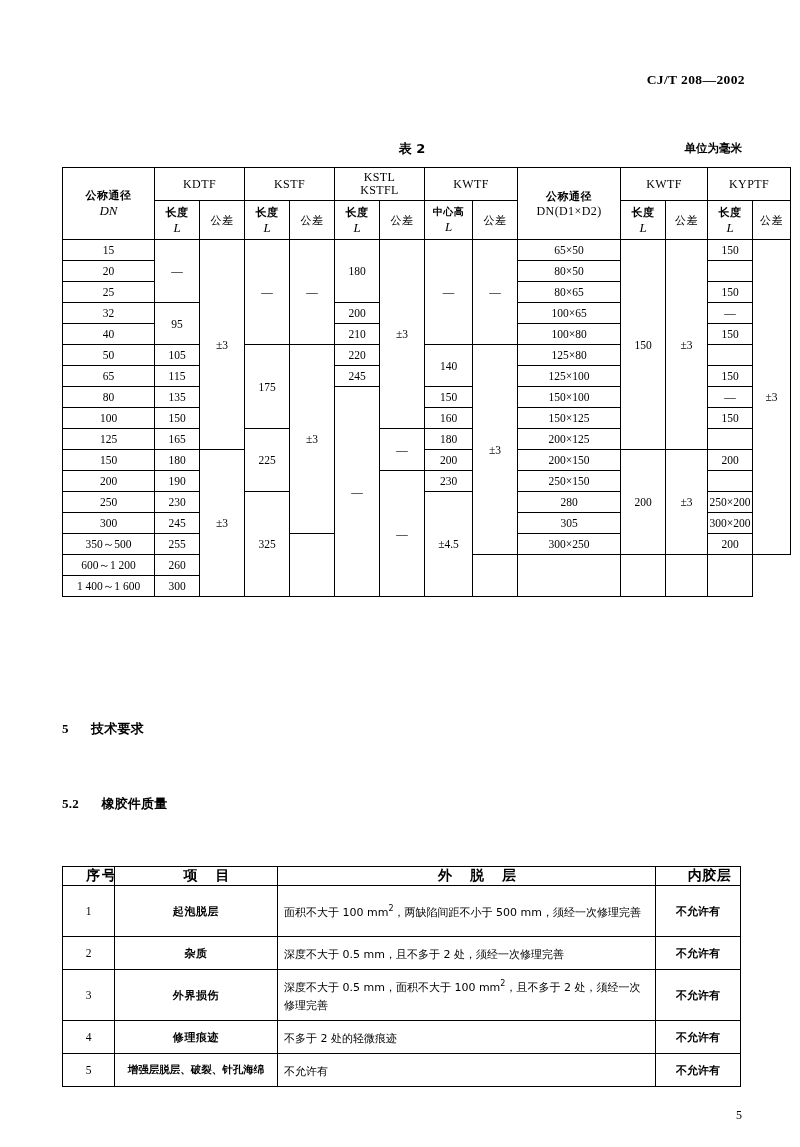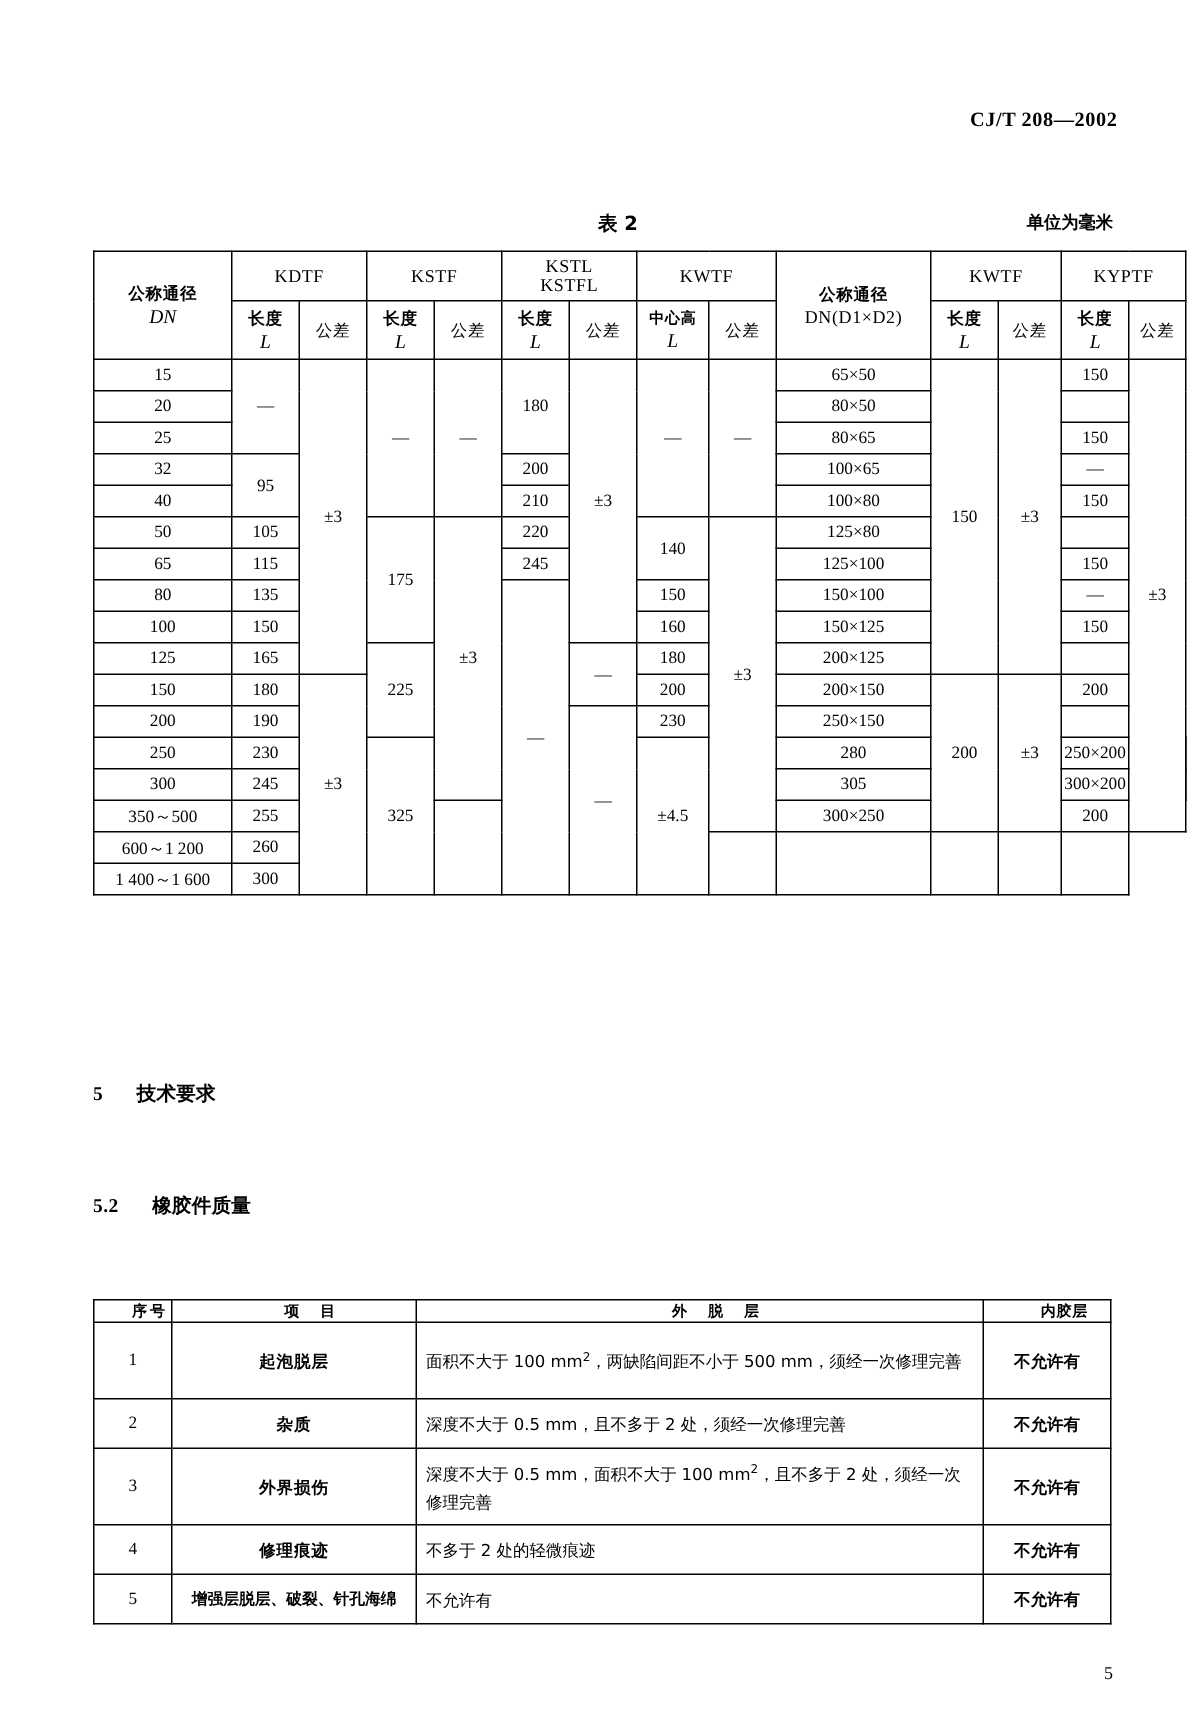--- a/index.html
+++ b/index.html
@@ -139,21 +139,21 @@
     letter-spacing: .6px;
   }
   #table3 td.item.tight { letter-spacing: 0px; font-size: 10.5px; }
   #table3 td.inner {
     font-family: "DejaVu Sans", "Liberation Sans", sans-serif;
     font-size: 11px;
     font-weight: bold;
   }
   #table3 th.hd {
     font-family: "DejaVu Sans", "Liberation Sans", sans-serif;
-    font-size: 10px;
+    font-size: 14px;
     font-weight: bold;
     letter-spacing: 2px;
     padding-left: 23px;
   }
   sup { font-size: 8px; vertical-align: super; }
 
   
   #sec5-title { top: 718px; left: 62px; font-size: 13px; }
   #clause-51  { top: 748px; left: 62px; width: 678px; }
   #clause-52  { top: 793px; left: 62px; }

